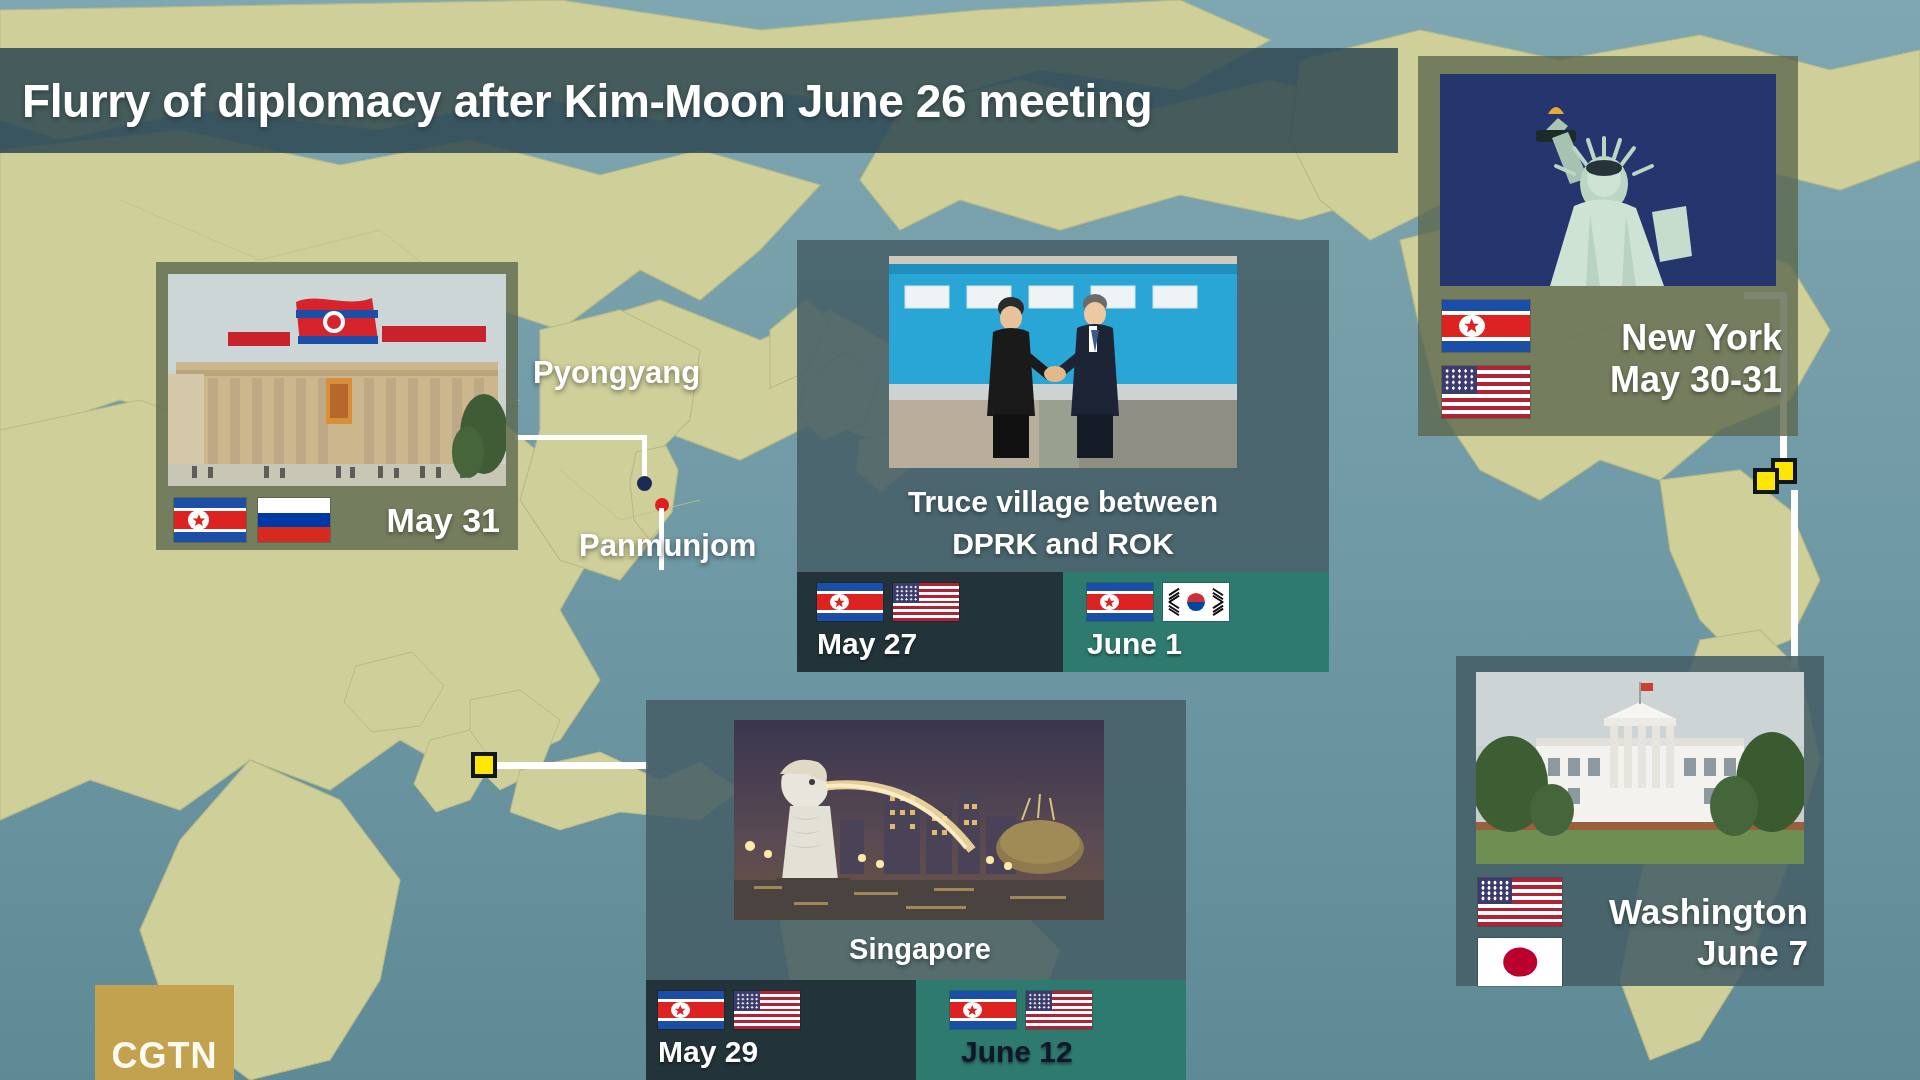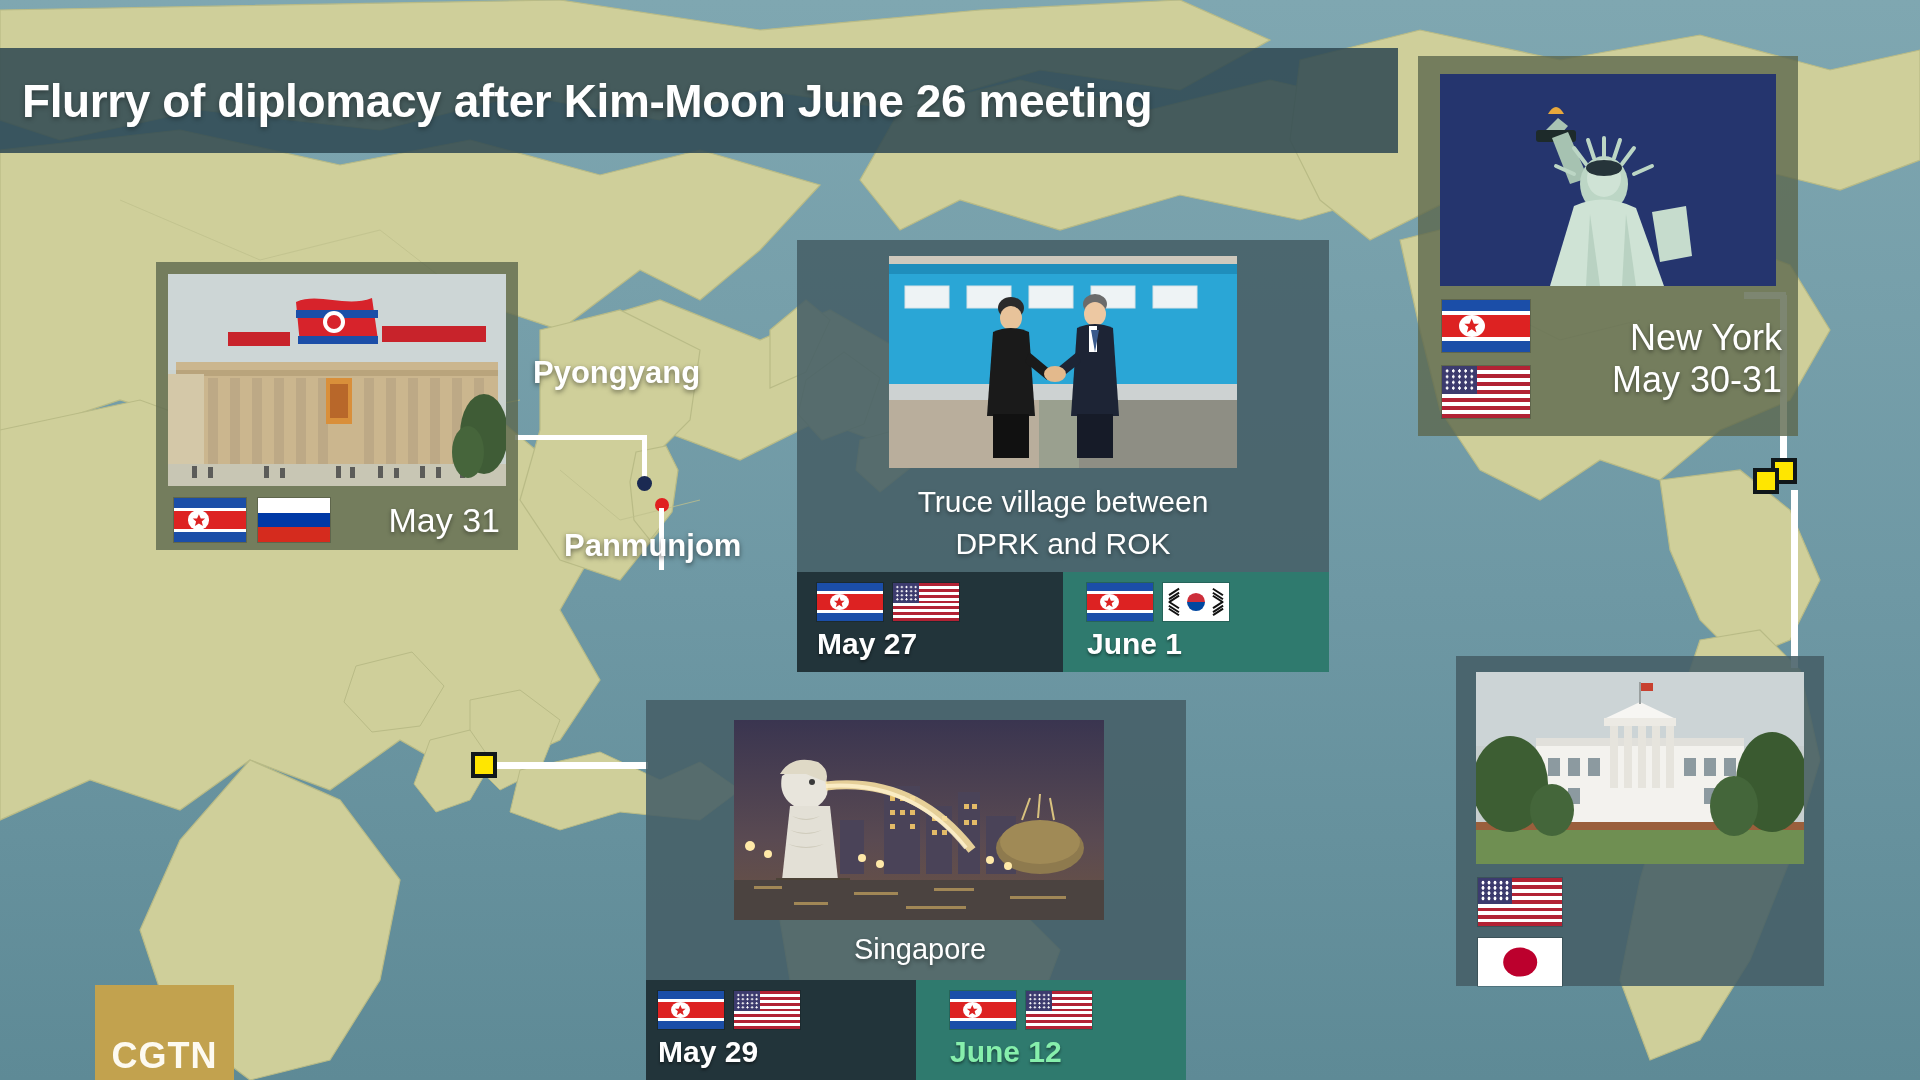--- a/index.html
+++ b/index.html
@@ -25,21 +25,21 @@
     color:#ffffff; font-size:46px; font-weight:bold; letter-spacing:-0.4px;
     padding-left:22px; white-space:nowrap;
     text-shadow:0 2px 5px rgba(0,0,0,0.35);
   }
 
   
   .card { position:absolute; background:rgba(92,104,78,0.80); }
   .card.teal { background:rgba(69,95,103,0.88); }
   .photo { position:relative; overflow:hidden; }
   .card-label {
-    color:#fff; font-weight:normal; text-shadow:0 2px 4px rgba(0,0,0,0.4);
+    color:#fff; font-weight:bold; text-shadow:0 2px 4px rgba(0,0,0,0.4);
     line-height:1.18;
   }
 
   
   .flag { display:inline-block; position:relative; overflow:hidden;
           box-shadow:0 0 0 1px rgba(0,0,0,0.18); vertical-align:middle; }
   .flag-dprk { background:#d22; }
   .flag-dprk .band-top,.flag-dprk .band-bot{position:absolute;left:0;right:0;height:22%;background:#1b4ea8;}
   .flag-dprk .band-top{top:0;} .flag-dprk .band-bot{bottom:0;}
   .flag-dprk .wline-t,.flag-dprk .wline-b{position:absolute;left:0;right:0;height:7%;background:#fff;}
@@ -66,21 +66,21 @@
   .flag-kr .bar{position:absolute;background:#111;height:4.5%;}
   .flag-jp { background:#fff; }
   .flag-jp .disc{position:absolute;left:50%;top:50%;transform:translate(-50%,-50%);
     width:40%;height:60%;background:#bc002d;border-radius:50%;}
 
   
   .datebox { display:flex; flex-direction:column; justify-content:center; }
   .datebox.dark { background:#22343a; }
   .datebox.green { background:#2f7a6e; }
   .date-text { color:#fff; font-weight:bold; text-shadow:0 2px 3px rgba(0,0,0,0.45); }
-  .date-text.red { color:#86efac; }
+  .date-text.red { color:#0f172a;margin-left:11px; }
 
   
   .map-label {
     position:absolute; color:#fff; font-weight:bold;
     text-shadow:0 2px 5px rgba(0,0,0,0.5); white-space:nowrap;
   }
   .dot { position:absolute; border-radius:50%; }
   .leader { position:absolute; background:#ffffff; }
   .marker {
     position:absolute; background:#ffe600; border:4px solid #10171a;
@@ -178,21 +178,21 @@
   </div>
 
   <div class="leader" style="left:515px;top:435px;width:132px;height:5px;"></div>
   <div class="leader" style="left:642px;top:435px;width:5px;height:42px;"></div>
   <div class="dot" style="left:637px;top:476px;width:15px;height:15px;background:#1b2a52;"></div>
 
   <div class="dot" style="left:655px;top:498px;width:14px;height:14px;background:#e01f1f;"></div>
   <div class="leader" style="left:659px;top:508px;width:5px;height:62px;"></div>
 
   <div class="map-label" style="left:533px;top:355px;font-size:31px;">Pyongyang</div>
-  <div class="map-label" style="left:546px;top:528px;font-size:31px;padding-left:18px;">Panmunjom</div>
+  <div class="map-label" style="left:561px;top:528px;font-size:31px;padding-left:18px;">Panmunjom</div>
 
   <div class="leader" style="left:480px;top:762px;width:168px;height:7px;"></div>
   <div class="marker" style="left:471px;top:752px;width:26px;height:26px;"></div>
 
   <div class="leader" style="left:1780px;top:295px;width:7px;height:178px;"></div>
   <div class="leader" style="left:1744px;top:292px;width:42px;height:7px;"></div>
   <div class="marker" style="left:1771px;top:458px;width:26px;height:26px;"></div>
 
   <div class="leader" style="left:1791px;top:490px;width:7px;height:178px;"></div>
   <div class="marker" style="left:1753px;top:468px;width:26px;height:26px;"></div>
@@ -487,20 +487,24 @@
         <span class="flag flag-us" style="width:84px;height:48px;">
           <span class="stripes"></span>
             <span class="canton">
               <span class="dots"></span>
             </span>
         </span>
         <span class="flag flag-jp" style="width:84px;height:48px;">
           <span class="disc"></span>
         </span>
       </div>
+      <div style="flex:1;text-align:right;">
+        <div class="card-label" style="font-size:35px;">Washington</div>
+        <div class="card-label" style="font-size:35px;">June 7</div>
+      </div>
     </div>
   </div>
 
   <div class="card teal" style="left:646px;top:700px;width:540px;height:380px;">
     <div class="photo" style="position:absolute;left:88px;top:20px;width:370px;height:200px;">
       <svg viewBox="0 0 370 200" width="370" height="200" preserveAspectRatio="none">
         <defs>
           <linearGradient id="nightsky" x1="0" y1="0" x2="0" y2="1">
             <stop offset="0%" stop-color="#3a3550"></stop>
             <stop offset="60%" stop-color="#5a4a52"></stop>

